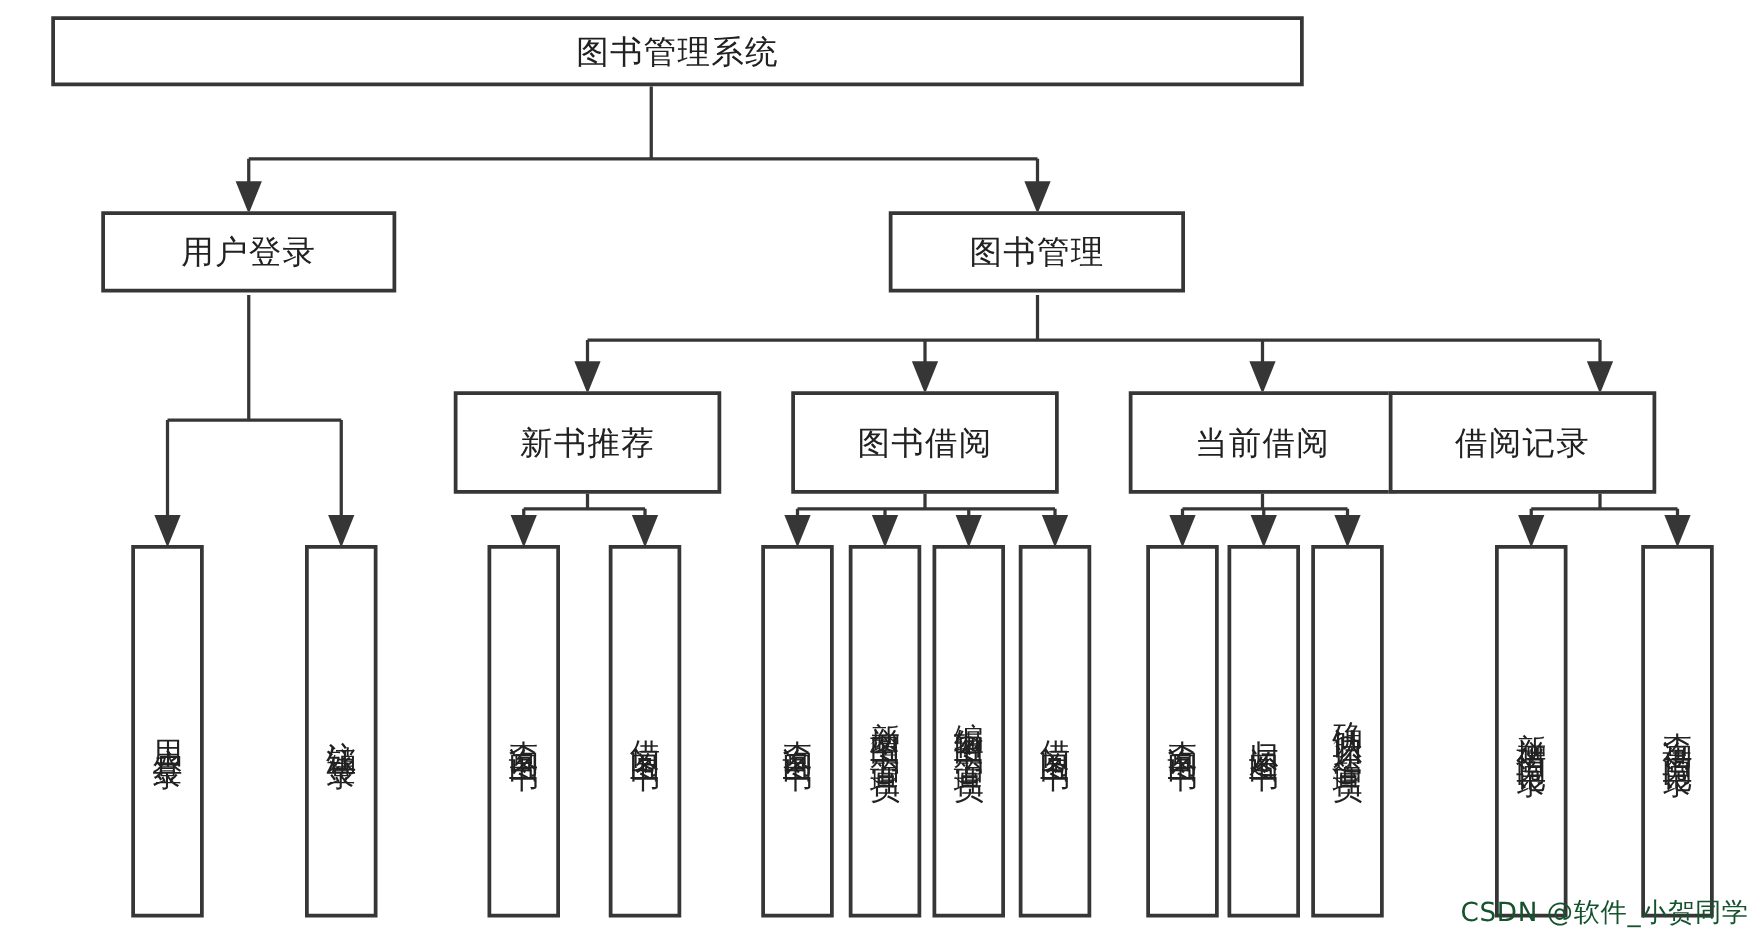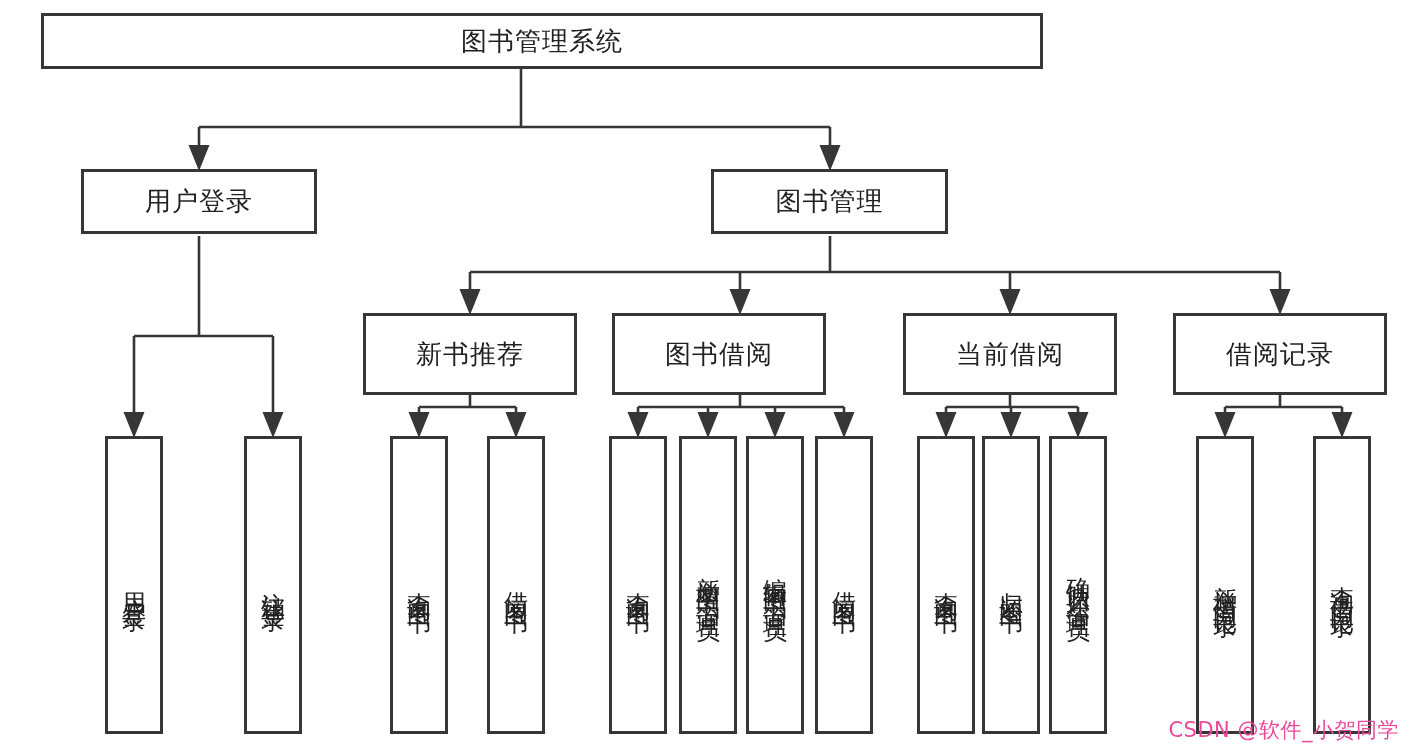--- a/index.html
+++ b/index.html
@@ -19,21 +19,21 @@
   .root{left:21px;top:13px;width:1002px;height:56px;margin-left:20px;}
   .lvl2{top:169px;height:65px;}
   .lvl3{top:313px;height:82px;width:214px;}
   .vnode{top:436px;width:58px;height:298px;}
   .vtext{
     writing-mode:vertical-rl;text-orientation:mixed;
     font-size:24px;letter-spacing:6px;line-height:1;white-space:nowrap;
   }
   .watermark{
     position:absolute;top:716px;right:6px;z-index:3;
-    font-size:21px;color:#ec4899;letter-spacing:0.5px;white-space:nowrap;
+    font-size:21px;color:#14532d;letter-spacing:0.5px;white-space:nowrap;
   }
 </style>
 </head>
 <body>
 
 <div class="canvas">
 
   <svg class="connectors" width="1405" height="747" viewBox="0 0 1405 747">
 
     <path class="wire" d="M521 69 V127 M199 127 H830 M199 127 V166 M830 127 V166"></path>
@@ -72,23 +72,23 @@
       <polygon class="arrowhead" points="1331.5,412 1352.5,412 1342,438"></polygon>
     </g>
   </svg>
 
   <div class="node hnode root">图书管理系统</div>
 
   <div class="node hnode lvl2" style="left:81px;width:236px;">用户登录</div>
   <div class="node hnode lvl2" style="left:711px;width:237px;">图书管理</div>
 
   <div class="node hnode lvl3" style="left:363px;">新书推荐</div>
-  <div class="node hnode lvl3" style="left:612px;">图书借阅</div>
+  <div class="node hnode lvl3" style="left:633px;">图书借阅</div>
   <div class="node hnode lvl3" style="left:903px;">当前借阅</div>
-  <div class="node hnode lvl3" style="left:1173px;text-align:center;">借阅记录</div>
+  <div class="node hnode lvl3" style="left:1111px;text-align:center;">借阅记录</div>
 
   <div class="node vnode" style="left:105px;">
     <span class="vtext">用户登录</span>
   </div>
   <div class="node vnode" style="left:244px;">
     <span class="vtext">注销登录</span>
   </div>
 
   <div class="node vnode" style="left:390px;">
     <span class="vtext">查询图书</span>

